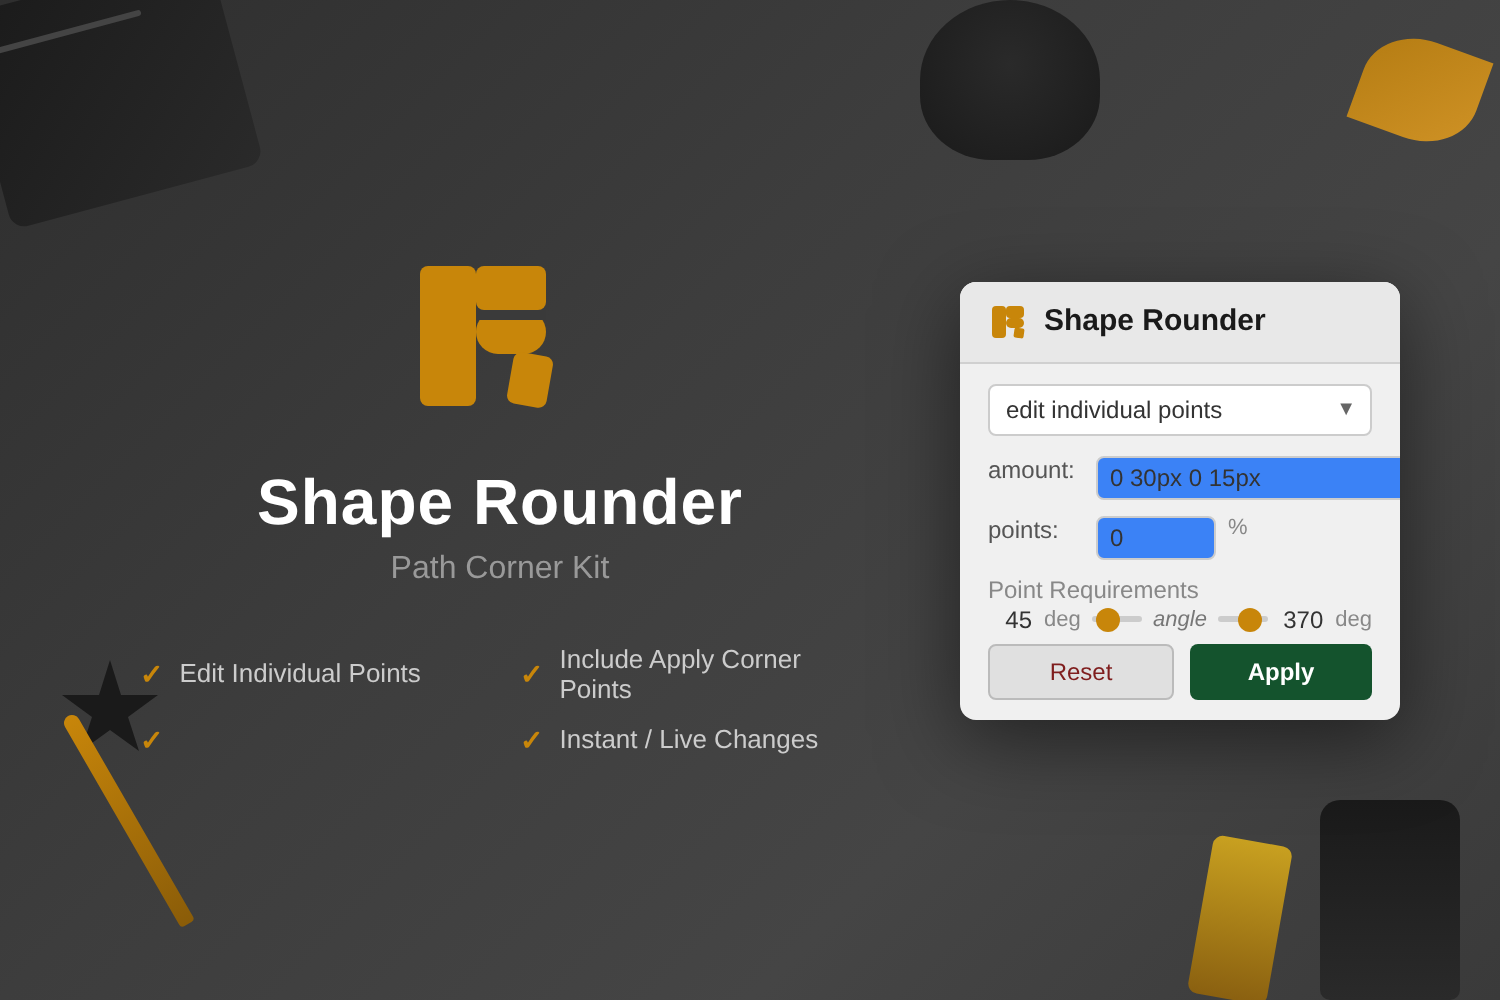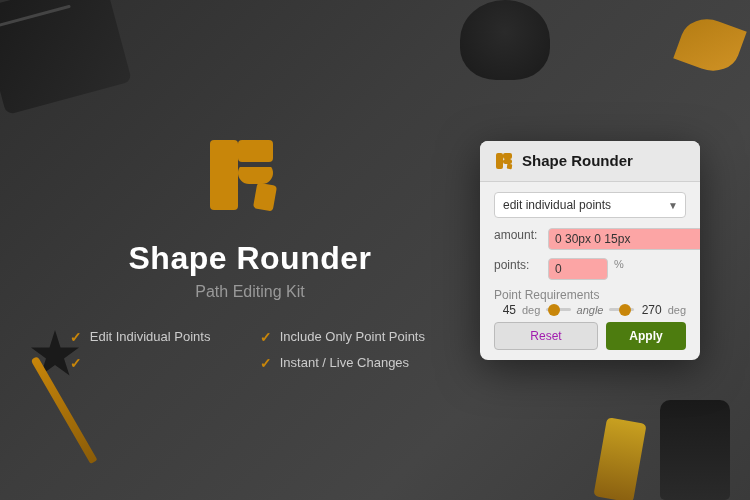--- a/index.html
+++ b/index.html
@@ -248,21 +248,21 @@
 
     .param-label {
       font-size: 12px;
       color: #555;
       min-width: 48px;
     }
 
     .param-value {
       flex: 1;
       padding: 3px 6px;
-      background: #fca5a5;
+      background: #3b82f6;
       border: 1px solid #ccc;
       border-radius: 4px;
       font-size: 12px;
       color: #333;
     }
 
     .param-unit {
       font-size: 11px;
       color: #888;
     }
@@ -309,34 +309,34 @@
     }
 
     .button-row {
       display: flex;
       gap: 8px;
       margin-top: 4px;
     }
 
     .btn-reset {
       flex: 1;
-      padding: 6px 11px;
+      padding: 6px 0;
       background: #e0e0e0;
       border: 1px solid #bbb;
       border-radius: 4px;
       font-size: 12px;
-      color: #a21caf;
+      color: #7f1d1d;
       cursor: pointer;
       font-weight: 500;
     }
 
     .btn-apply {
       flex: 1;
       padding: 6px 0;
-      background: #4d7c0f;
+      background: #14532d;
       border: none;
       border-radius: 4px;
       font-size: 12px;
       color: #fff;
       cursor: pointer;
       font-weight: 600;
     }
 
     input[type="range"] {
       -webkit-appearance: none;
@@ -378,30 +378,30 @@
         <rect x="10" y="10" width="28" height="70" rx="4" fill="#c8860a"></rect>
         <rect x="38" y="10" width="35" height="22" rx="4" fill="#c8860a"></rect>
         <rect x="38" y="32" width="35" height="22" rx="11" fill="#c8860a"></rect>
         <rect x="55" y="54" width="20" height="26" rx="4" fill="#c8860a" transform="rotate(10, 65, 67)"></rect>
 
         <rect x="38" y="32" width="35" height="5" fill="#3a3a3a"></rect>
       </svg>
     </div>
 
     <h1 class="app-title">Shape Rounder</h1>
-    <p class="app-subtitle">Path Editing Kit</p>
+    <p class="app-subtitle">Path Corner Kit</p>
 
     <div class="features">
       <div class="feature-item">
         <span class="check-icon">✓</span>
         <span>Edit Individual Points</span>
       </div>
       <div class="feature-item">
         <span class="check-icon">✓</span>
-        <span>Include Only Point Points</span>
+        <span>Include Apply Corner Points</span>
       </div>
       <div class="feature-item">
         <span class="check-icon">✓</span>
       </div>
       <div class="feature-item">
         <span class="check-icon">✓</span>
         <span>Instant / Live Changes</span>
       </div>
     </div>
   </div>
@@ -447,21 +447,21 @@
       <div class="slider-row">
         <span class="slider-val">45</span>
         <span class="slider-unit">deg</span>
         <div class="slider-wrapper">
           <input type="range" min="0" max="360" value="45" style="width: 100%;">
         </div>
         <span class="slider-label">angle</span>
         <div class="slider-wrapper">
           <input type="range" min="0" max="360" value="270" style="width: 100%;">
         </div>
-        <span class="slider-val">270</span>
+        <span class="slider-val">370</span>
         <span class="slider-unit">deg</span>
       </div>
 
       <div class="button-row">
         <button class="btn-reset">Reset</button>
         <button class="btn-apply">Apply</button>
       </div>
     </div>
   </div>
 </div>

